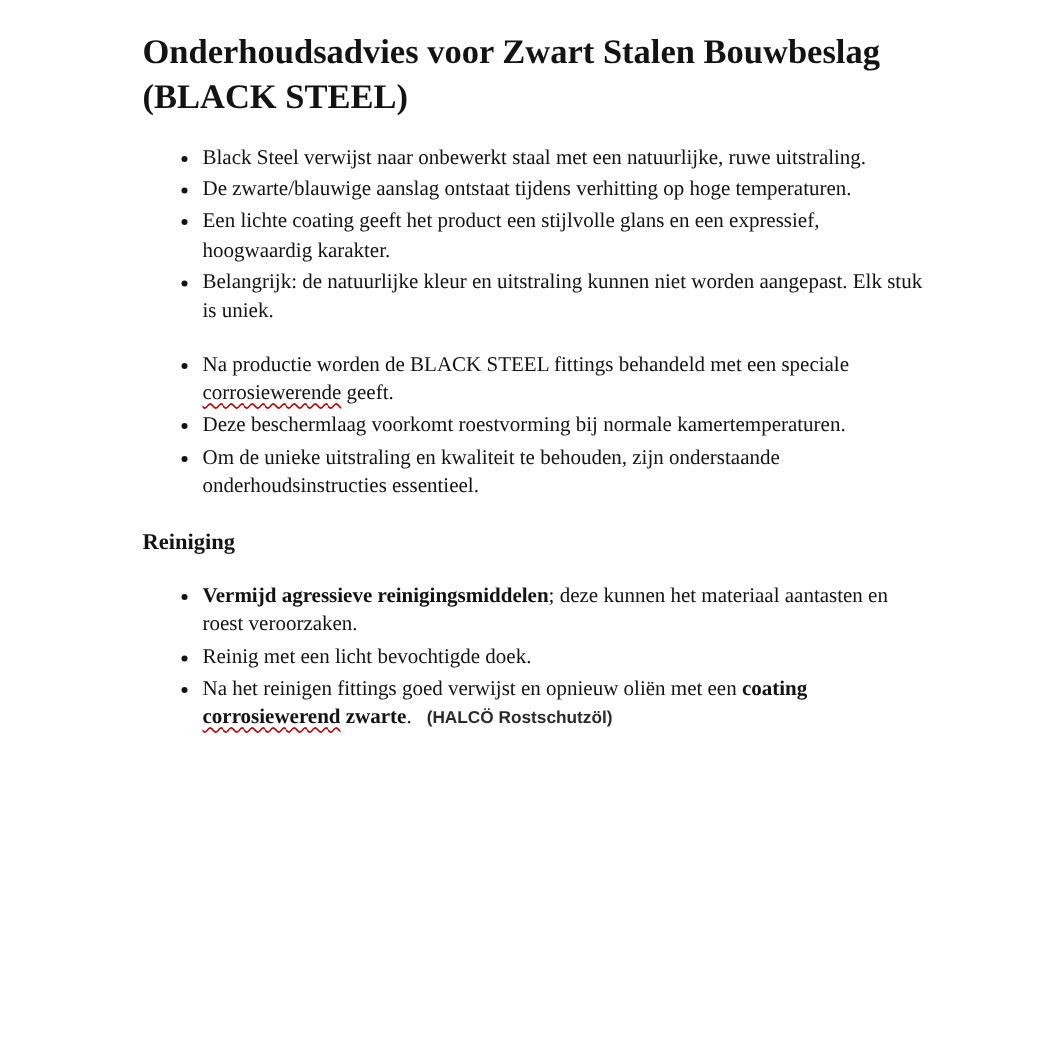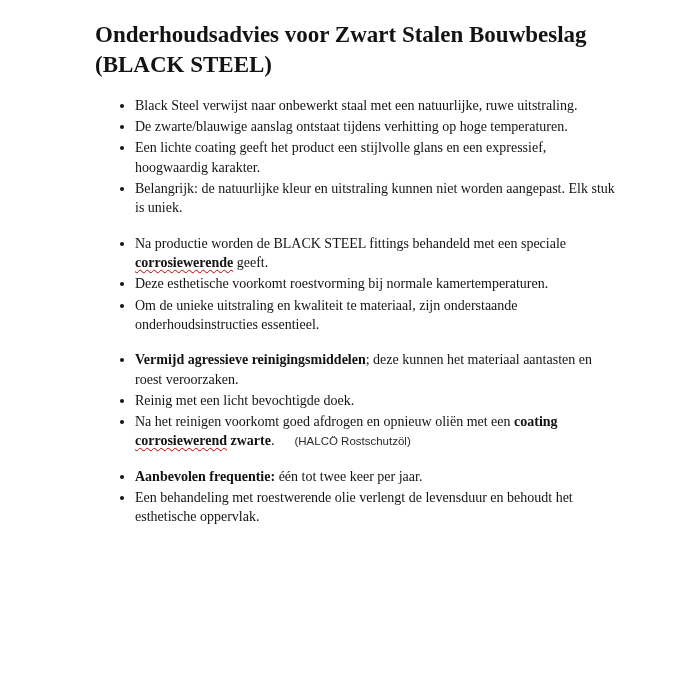--- a/index.html
+++ b/index.html
@@ -52,54 +52,51 @@
     margin: 0 0 2px 0;
     max-width: 486px;
   }
   b { font-weight: bold; margin-top: 44px; }
   .sq {
     text-decoration-line: underline;
     text-decoration-style: wavy;
     text-decoration-color: var(--squiggle);
     text-decoration-thickness: 1px;
     text-underline-offset: 2px;
-    font-weight: bold;
   }
   .note {
     font-family: "Liberation Sans", "DejaVu Sans", sans-serif;
     font-size: 11.5px;
     color: #2b2b2b;
-    margin-left: 20px;
+    margin-left: 10px;
     white-space: nowrap;
+    font-weight: bold;
   }
 </style>
 </head>
 <body>
 
 <div class="page">
 
   <h1>Onderhoudsadvies voor Zwart Stalen Bouwbeslag (BLACK STEEL)</h1>
 
   <ul>
     <li>Black Steel verwijst naar onbewerkt staal met een natuurlijke, ruwe uitstraling.</li>
     <li>De zwarte/blauwige aanslag ontstaat tijdens verhitting op hoge temperaturen.</li>
     <li>Een lichte coating geeft het product een stijlvolle glans en een expressief, hoogwaardig karakter.</li>
     <li>Belangrijk: de natuurlijke kleur en uitstraling kunnen niet worden aangepast. Elk stuk is uniek.</li>
   </ul>
 
   <ul>
     <li><span>Na productie worden de BLACK STEEL fittings behandeld met een speciale </span><span class="sq">corrosiewerende</span><span> geeft.</span></li>
-    <li>Deze esthetische voorkomt roestvorming bij normale kamertemperaturen.</li>
-    <li>Om de unieke uitstraling en kwaliteit te materiaal, zijn onderstaande onderhoudsinstructies essentieel.</li>
+    <li>Deze beschermlaag voorkomt roestvorming bij normale kamertemperaturen.</li>
+    <li>Om de unieke uitstraling en kwaliteit te behouden, zijn onderstaande onderhoudsinstructies essentieel.</li>
   </ul>
 
+  <h3>Reiniging</h3>
   <ul>
     <li><b>Vermijd agressieve reinigingsmiddelen</b><span>; deze kunnen het materiaal aantasten en roest veroorzaken.</span></li>
     <li>Reinig met een licht bevochtigde doek.</li>
-    <li><span>Na het reinigen voorkomt goed afdrogen en opnieuw oliën met een </span><b>coating </b><b class="sq">corrosiewerend</b><b> zwarte</b><span>.</span><span class="note">(HALCÖ Rostschutzöl)</span></li>
+    <li><span>Na het reinigen fittings goed verwijst en opnieuw oliën met een </span><b>coating </b><b class="sq">corrosiewerend</b><b> zwarte</b><span>.</span><span class="note">(HALCÖ Rostschutzöl)</span></li>
   </ul>
 
-  <ul>
-    <li><b>Aanbevolen frequentie:</b><span> één tot twee keer per jaar.</span></li>
-    <li>Een behandeling met roestwerende olie verlengt de levensduur en behoudt het esthetische oppervlak.</li>
-  </ul>
 
 </div>
 
 </body></html>

